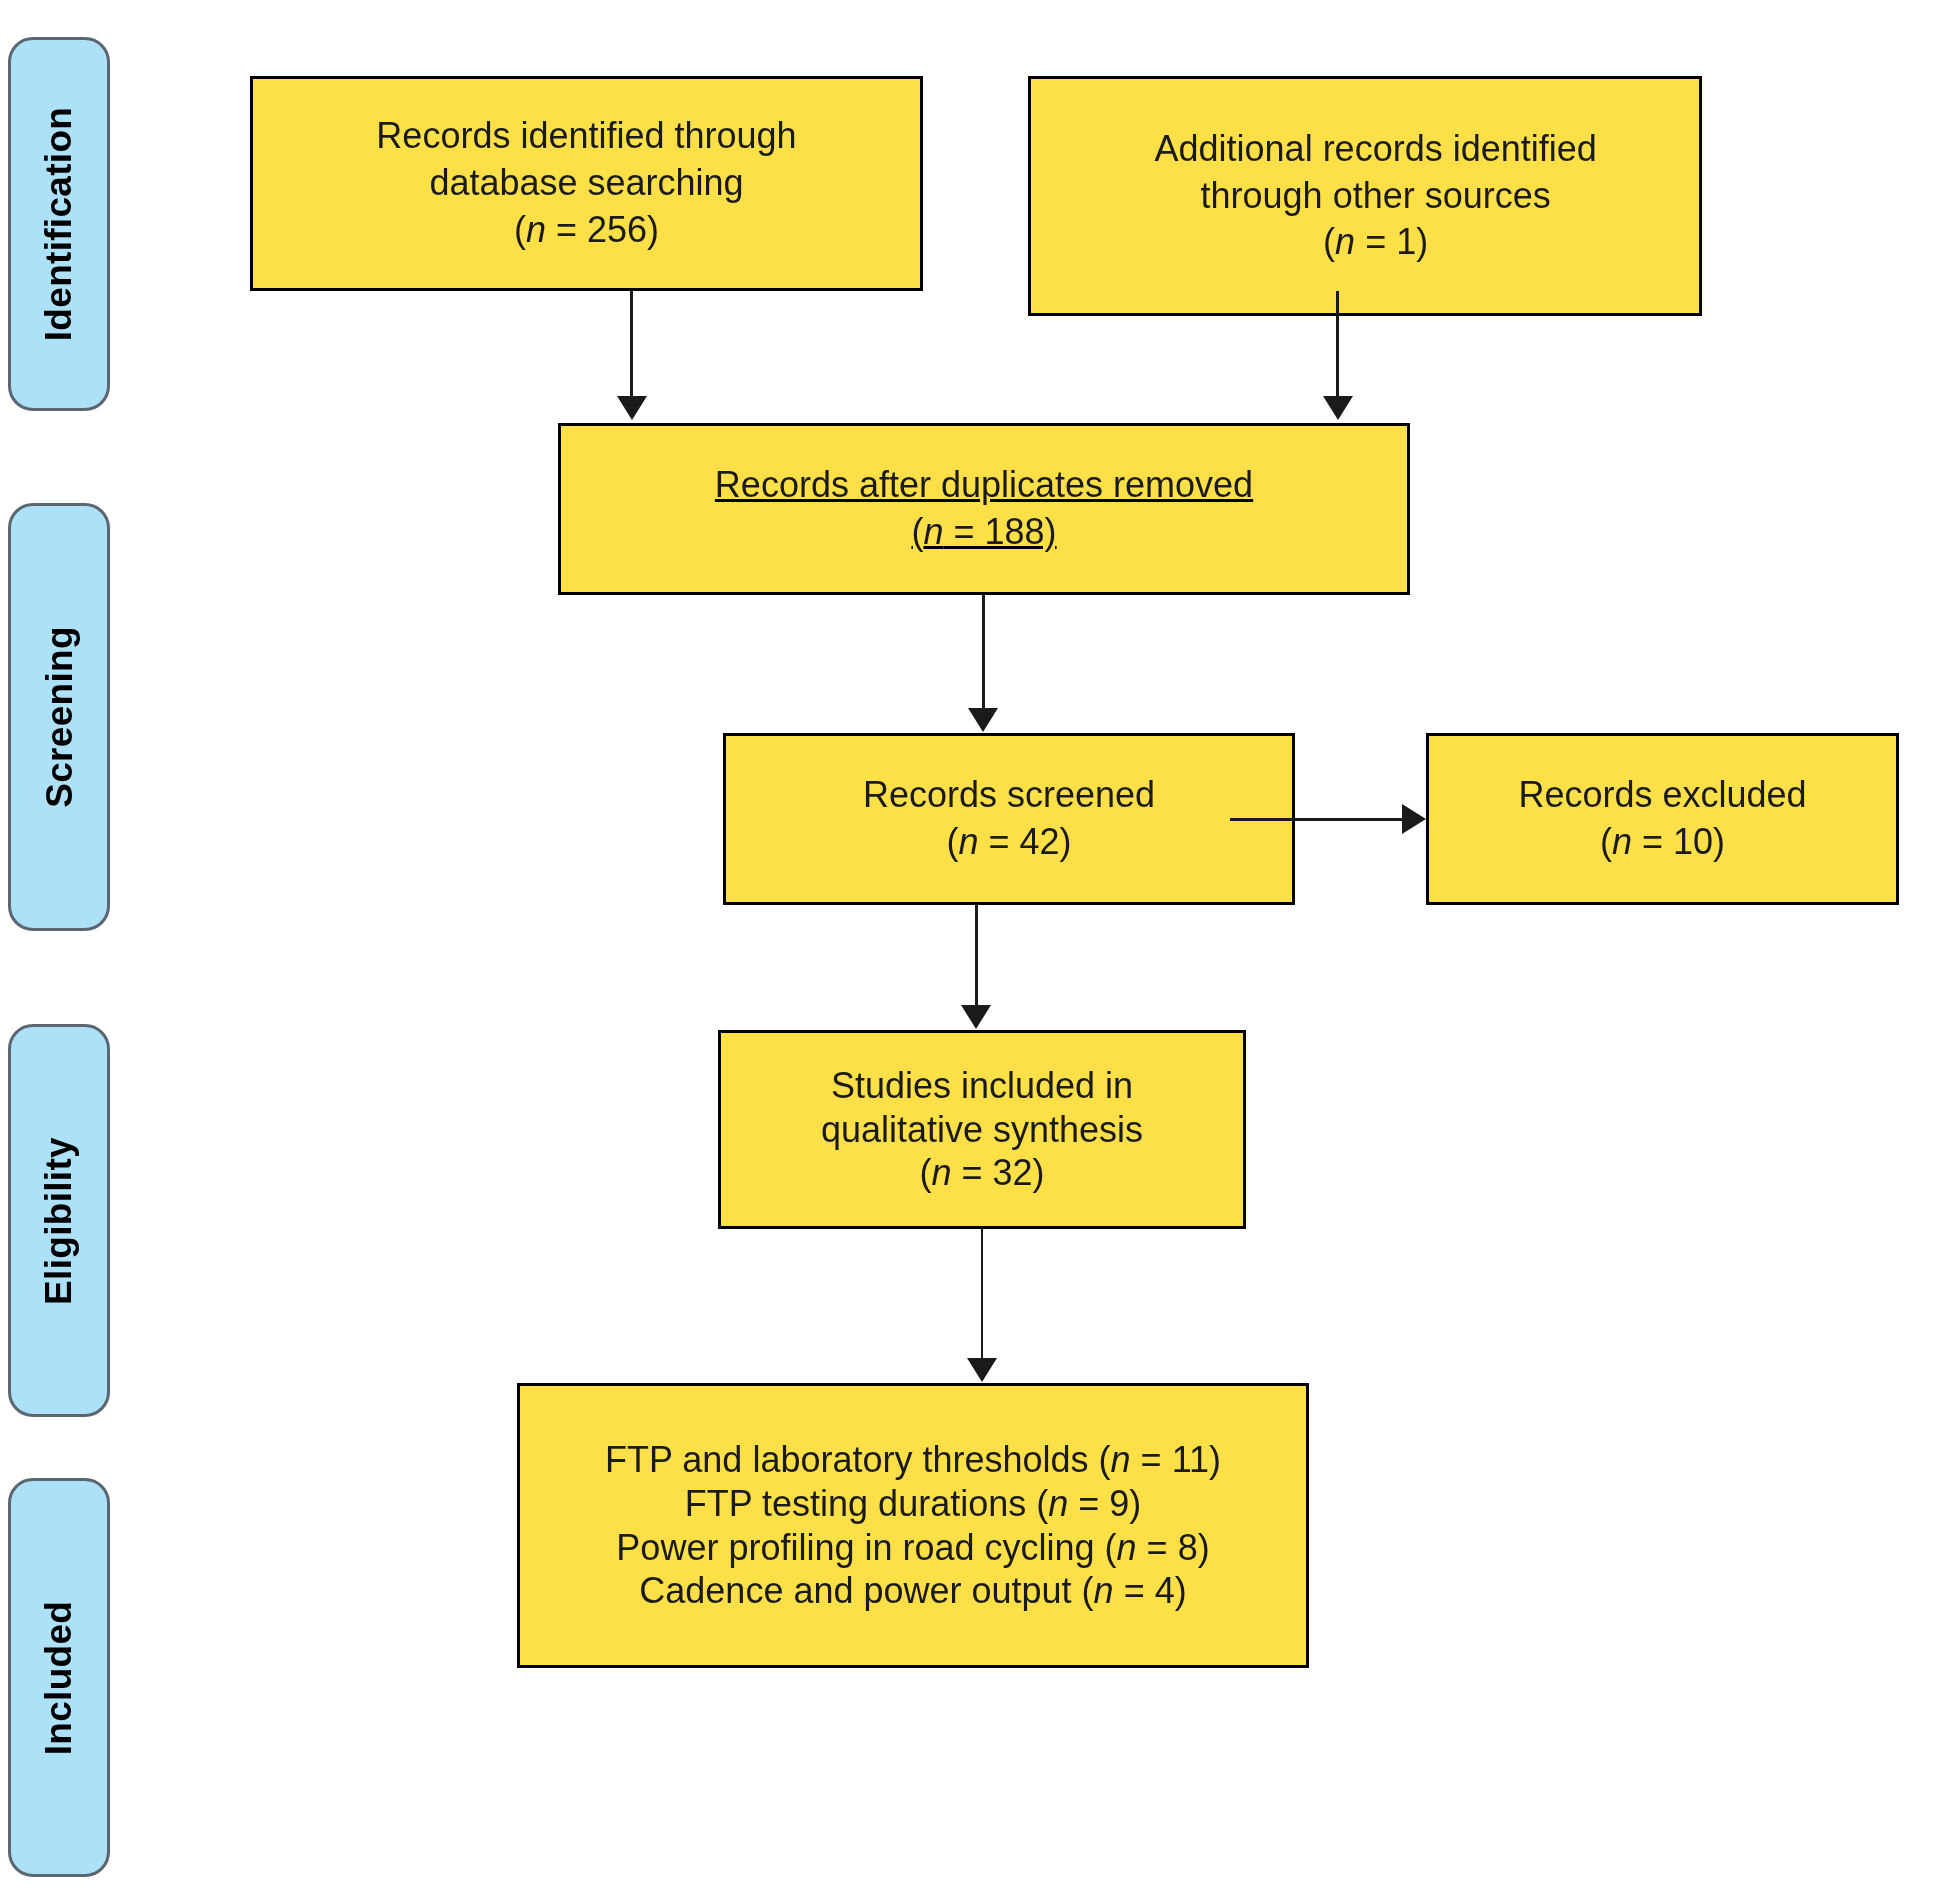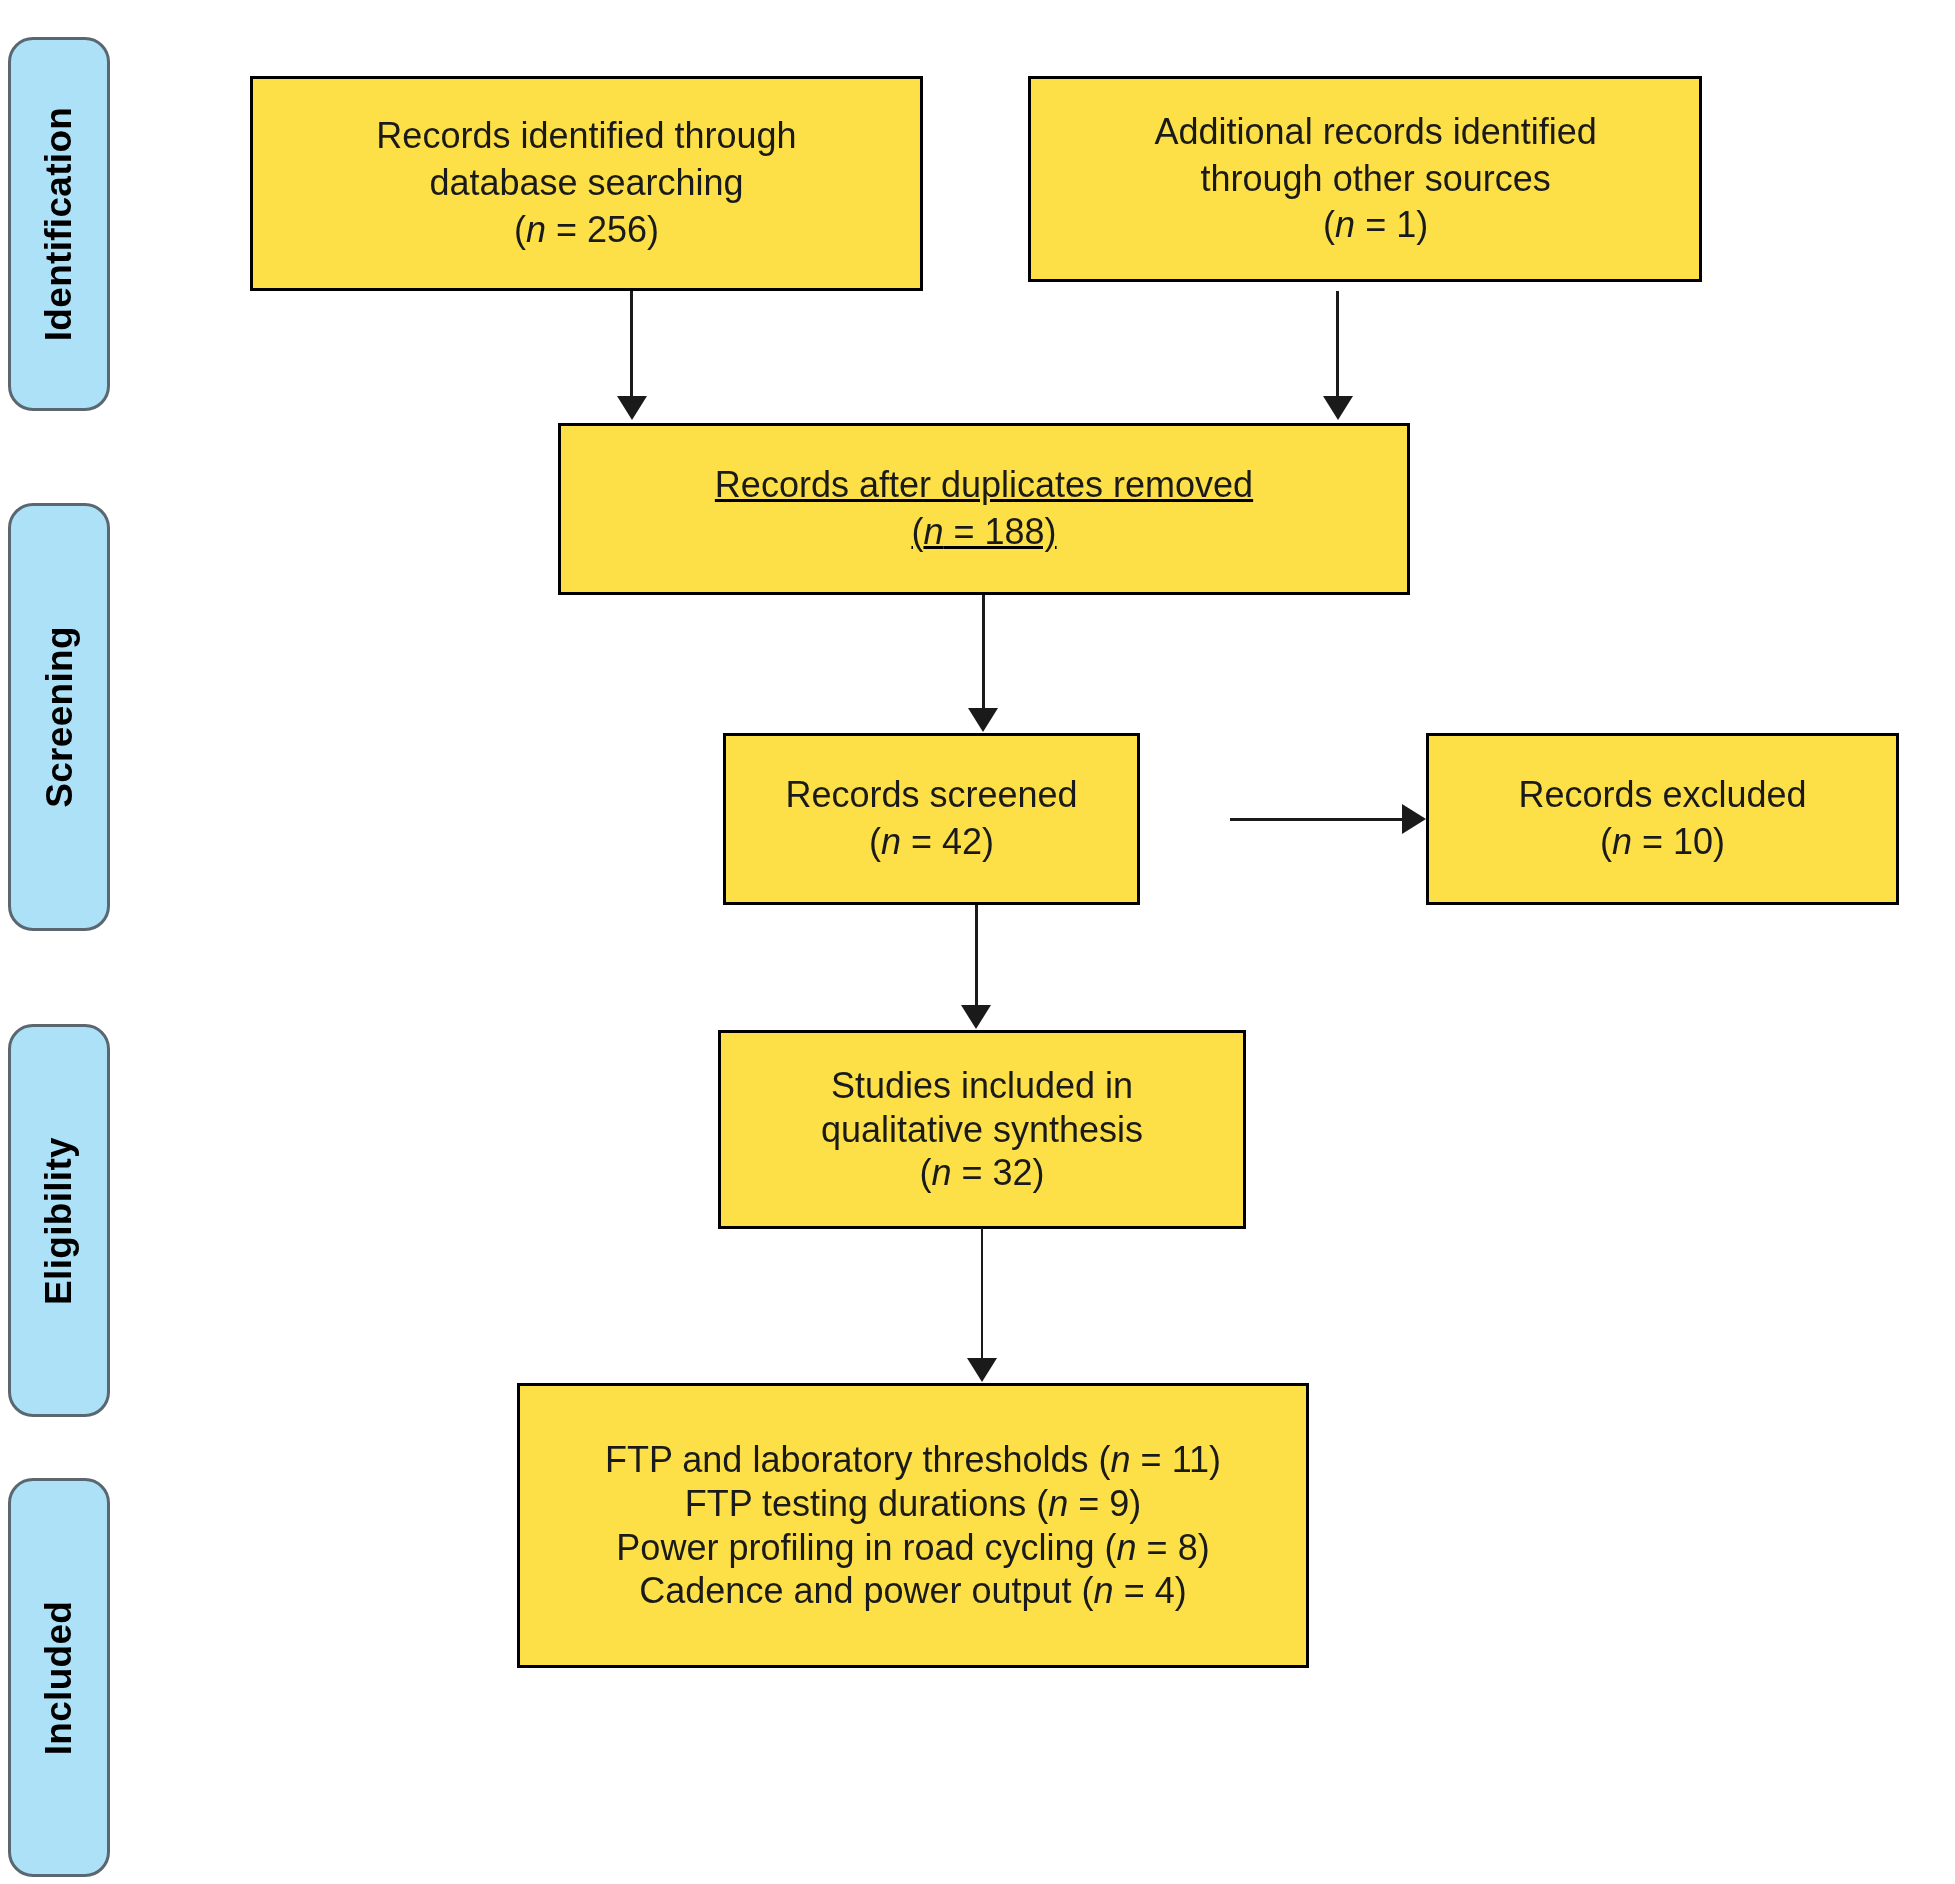--- a/index.html
+++ b/index.html
@@ -115,41 +115,41 @@
   <div class="stage-pill" style="left:8.3px; top:1478px; width:102px; height:399px;">
     <span class="stage-label">Included</span>
   </div>
 
   <div class="flow-box" style="left:250px; top:76px; width:673px; height:215px;">
     <div class="line">Records identified through</div>
     <div class="line">database searching</div>
     <div class="line"><span>(</span><em>n</em><span> = 256)</span></div>
   </div>
 
-  <div class="flow-box" style="left:1028px; top:76px; width:674px; height:206px;padding-left:32px;">
+  <div class="flow-box" style="left:1028px; top:76px; width:674px; height:240px;padding-left:32px;">
     <div class="line">Additional records identified</div>
     <div class="line">through other sources</div>
     <div class="line"><span>(</span><em>n</em><span> = 1)</span></div>
   </div>
 
   <div class="v-line" style="left:630px; top:291px; height:107px;"></div>
   <div class="arrow-down" style="left:617px; top:396px;"></div>
 
   <div class="v-line" style="left:1336px; top:291px; height:107px;"></div>
   <div class="arrow-down" style="left:1323px; top:396px;"></div>
 
   <div class="flow-box" style="left:558px; top:423px; width:852px; height:172px;text-decoration:underline;">
     <div class="line">Records after duplicates removed</div>
     <div class="line"><span>(</span><em>n</em><span> = 188)</span></div>
   </div>
 
   <div class="v-line" style="left:982px; top:595px; height:115px;"></div>
   <div class="arrow-down" style="left:968px; top:708px;"></div>
 
-  <div class="flow-box" style="left:723px; top:733px; width:417px; height:172px;">
+  <div class="flow-box" style="left:723px; top:733px; width:572px; height:172px;">
     <div class="line">Records screened</div>
     <div class="line"><span>(</span><em>n</em><span> = 42)</span></div>
   </div>
 
   <div class="flow-box" style="left:1426px; top:733px; width:473px; height:172px;">
     <div class="line">Records excluded</div>
     <div class="line"><span>(</span><em>n</em><span> = 10)</span></div>
   </div>
 
   <div class="h-line" style="left:1230px; top:818px; width:173px;"></div>

